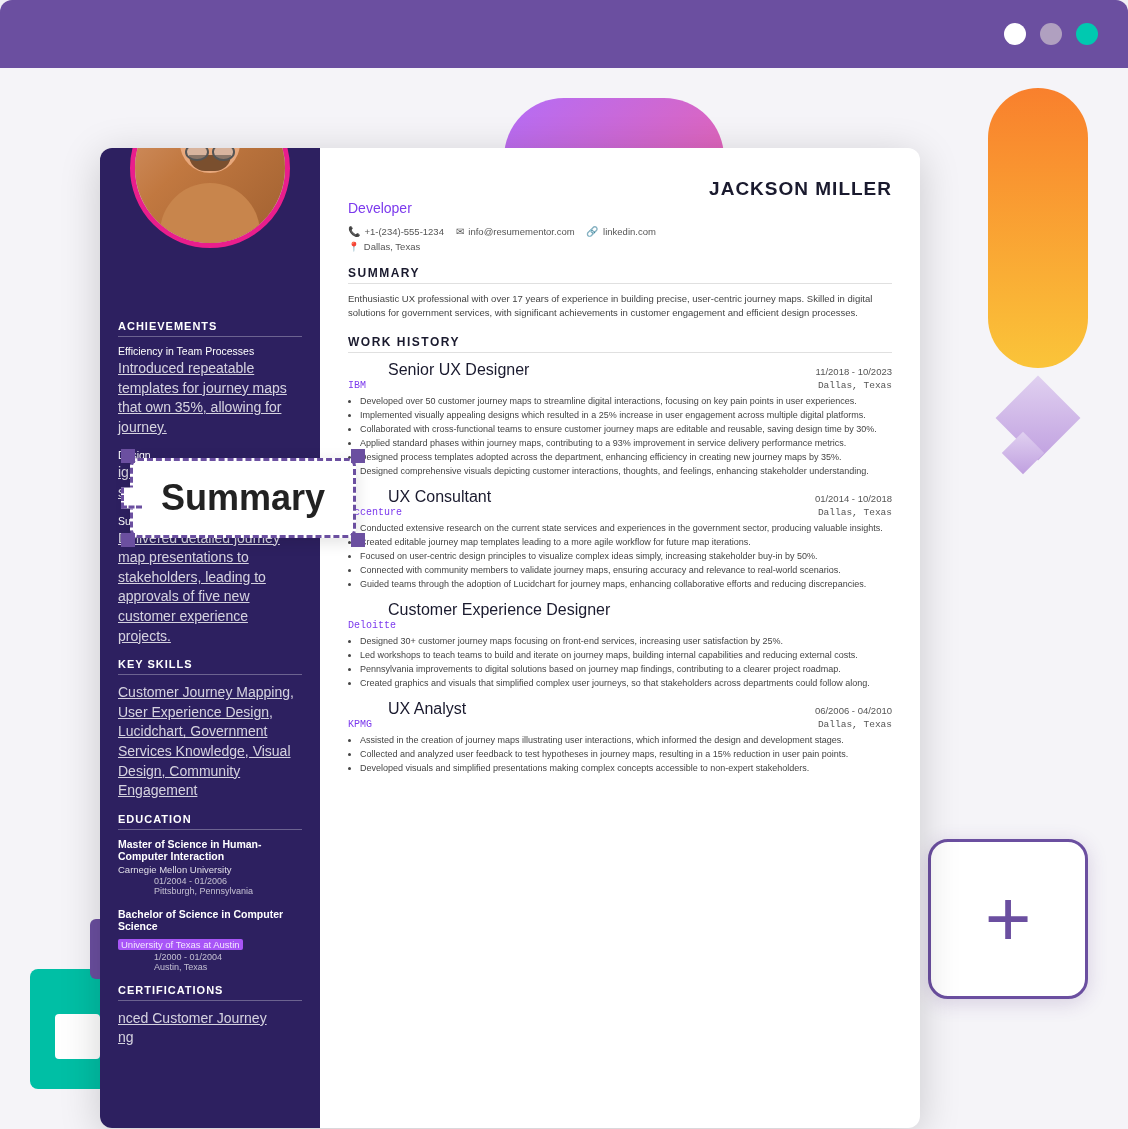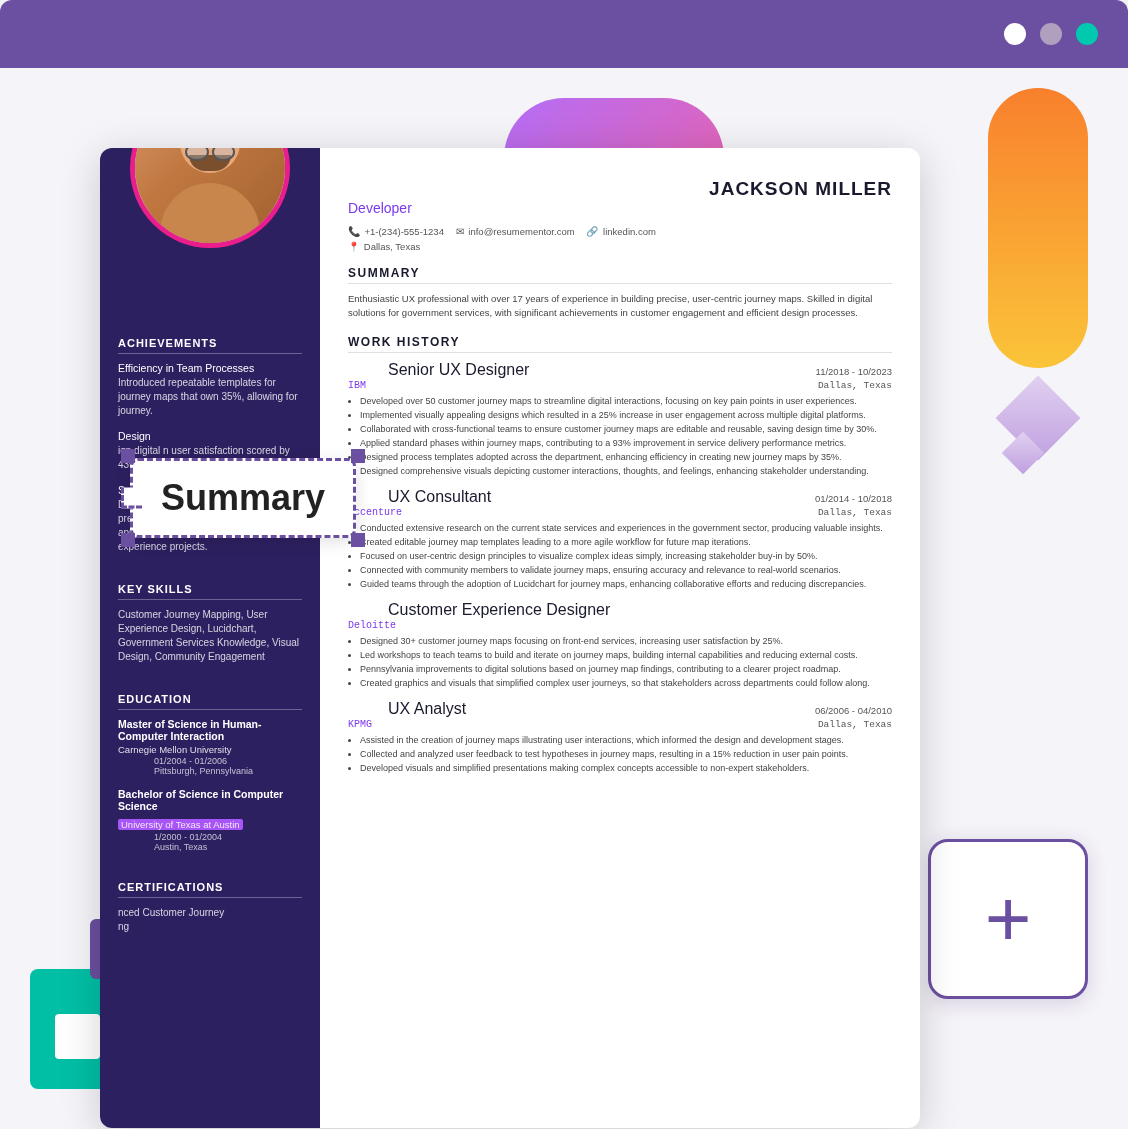--- a/index.html
+++ b/index.html
@@ -235,36 +235,37 @@
     }
 
     .left-section-title {
       font-size: 11px;
       font-weight: bold;
       letter-spacing: 1px;
       color: #ffffff;
       border-bottom: 1px solid rgba(255,255,255,0.3);
       padding-bottom: 4px;
       margin-bottom: 8px;
-      margin-top: 29px;
+      margin-top: 12px;
       text-transform: uppercase;
     }
     .left-item {
       margin-bottom: 12px;
     }
     .left-item-title {
       font-size: 10.5px;
       font-weight: normal;
       color: #ffffff;
       margin-bottom: 2px;
     }
     .left-item-text {
-      font-size: 10px;
+      font-size: 14px;
       color: rgba(255,255,255,0.8);
       line-height: 1.4;
+      text-decoration: underline;
     }
     .edu-degree {
       font-size: 10.5px;
       font-weight: bold;
       color: #fff;
       margin-bottom: 2px;
     }
     .edu-school {
       font-size: 9.5px;
       color: rgba(255,255,255,0.85);

